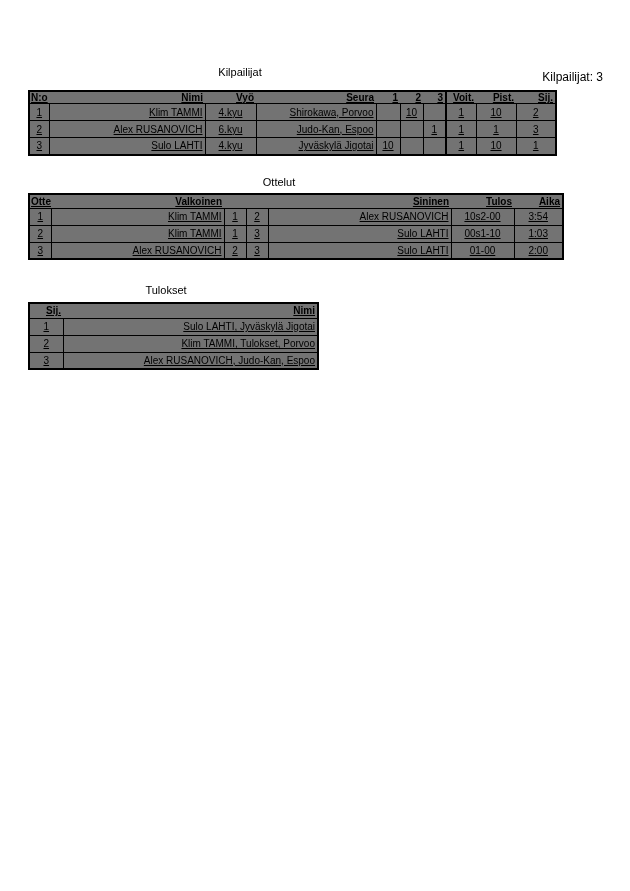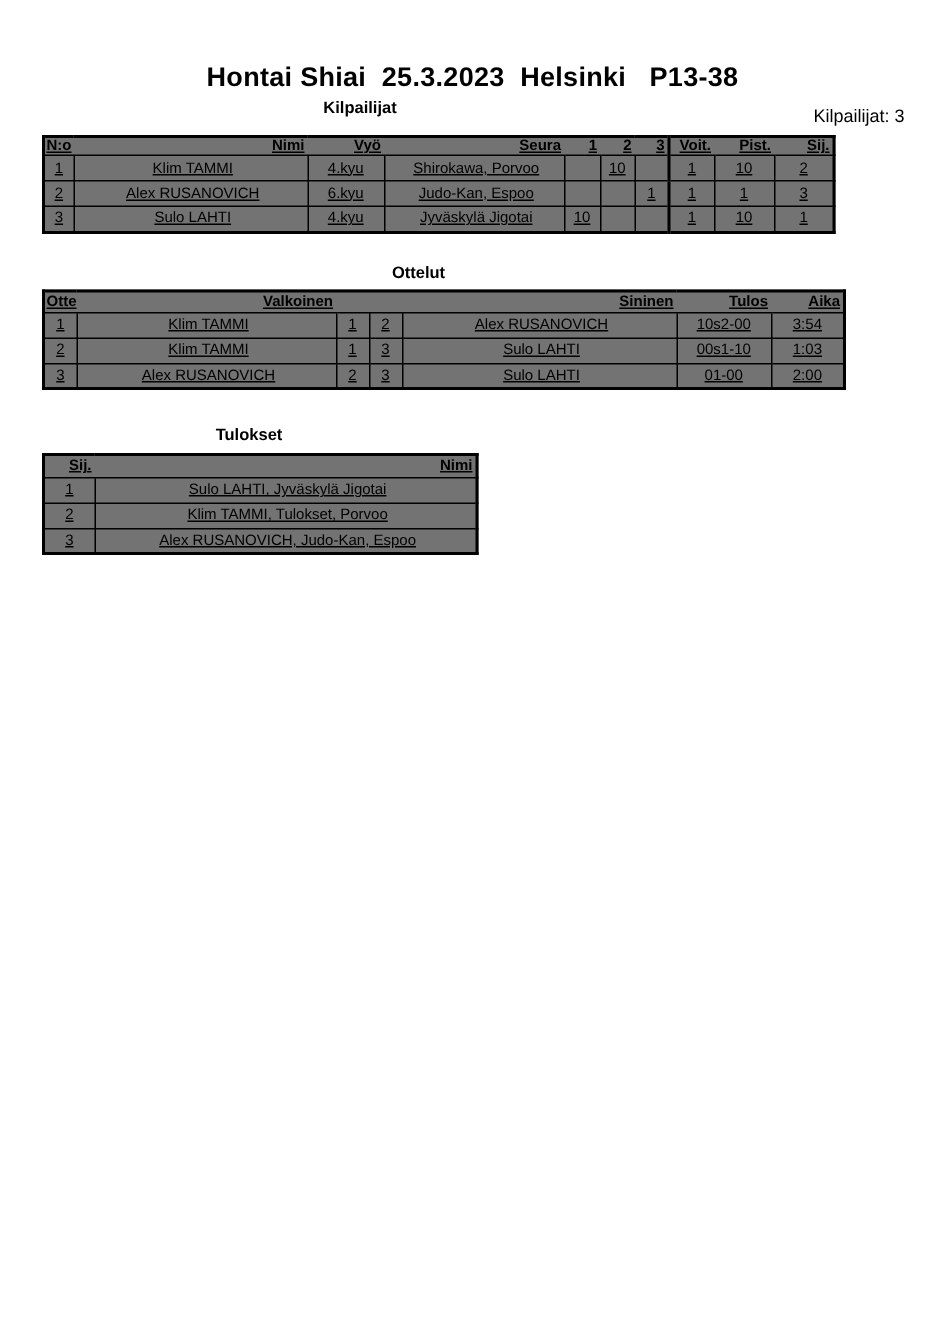--- a/index.html
+++ b/index.html
@@ -7,21 +7,21 @@
   .page {
     position:relative; width:630px; height:891px; background:#ffffff;
     font-family:"Liberation Sans", sans-serif; color:#000; overflow:hidden;
   }
   .main-title {
     position:absolute; top:41px; left:0; width:630px; text-align:center;
     font-size:18px; font-weight:bold; white-space:pre; letter-spacing:0.2px;
   }
   .section-heading {
     position:absolute; transform:translateX(-50%);
-    font-size:11px; font-weight:bold; white-space:nowrap;
+    font-size:11px; font-weight:normal; white-space:nowrap;
   }
   .heading-kilpailijat { left:240px; top:66px; }
   .heading-ottelut    { left:279px; top:176px; }
   .heading-tulokset   { left:166px; top:284px; }
   .count-label {
     position:absolute; top:70px; right:27px; font-size:12px; white-space:nowrap;
   }
   table.doc-table {
     position:absolute; border-collapse:collapse; table-layout:fixed;
     font-size:10px; background:#737373; border:2px solid #000;text-decoration:underline;
@@ -29,34 +29,33 @@
   .doc-table th, .doc-table td {
     padding:0 2px; vertical-align:middle; overflow:hidden; white-space:nowrap;
   }
   .doc-table thead th {
     border-bottom:1px solid #000; font-weight:bold; text-align:right;
   }
   .doc-table tbody td { border:1px solid #000; height:17px; }
   .thick-left { border-left:2px solid #000 !important; }
   .hl { text-align:left !important; padding-left:1px !important; }
   .c { text-align:center; }
-  .l { text-align:center; padding-left:5px !important; }
+  .l { text-align:right; padding-left:5px !important; }
   #table-kilpailijat { left:28px; top:90px;  width:527px; }
   #table-kilpailijat thead th { height:12px; }
   #table-ottelut     { left:28px; top:193px; width:534px; }
   #table-ottelut thead th { height:14px; }
   #table-tulokset    { left:28px; top:302px; width:289px; }
   #table-tulokset thead th { height:15px; }
 </style>
 </head>
 <body>
 
 <div class="page">
 
-  <div class="main-title">Hontai Shiai  25.3.2023  Helsinki   P13-38</div>
 
   <div class="section-heading heading-kilpailijat">Kilpailijat</div>
   <div class="count-label">Kilpailijat: 3</div>
 
   <table class="doc-table" id="table-kilpailijat">
     <colgroup>
       <col style="width:20px">
         <col style="width:156px">
         <col style="width:51px">
         <col style="width:120px">

